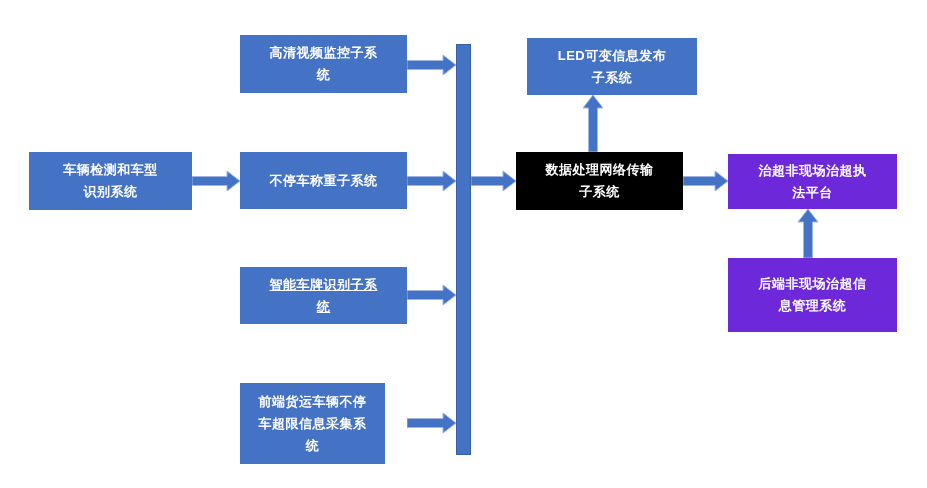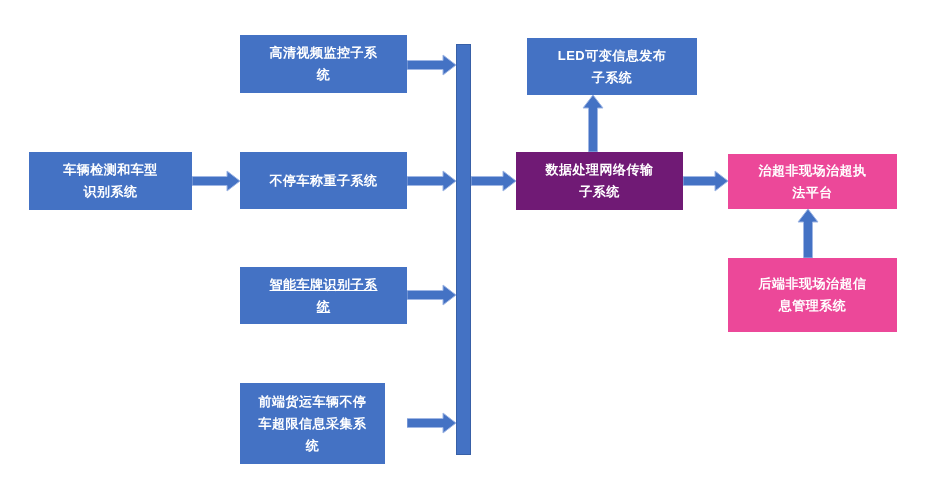--- a/index.html
+++ b/index.html
@@ -6,22 +6,22 @@
   .canvas{
     position:relative;width:927px;height:488px;background:#ffffff;overflow:hidden;
     font-family:"Liberation Sans","DejaVu Sans",sans-serif;
   }
   .node{
     position:absolute;display:flex;align-items:center;justify-content:center;
     color:#ffffff;font-weight:700;font-size:13px;line-height:22px;text-align:center;
     white-space:pre-line;letter-spacing:0.5px;box-sizing:border-box;
   }
   .blue{background:#4472C4;}
-  .green{background:#701a75;}
-  .orange{background:#ec4899;}
+  .green{background:#000000;}
+  .orange{background:#6d28d9;}
   
   .n-vehicle  {left:29px;  top:152px; width:163px; height:58px;align-items:center;}
   .n-hdvideo  {left:240px; top:35px;  width:167px; height:58px;}
   .n-weighing {left:240px; top:152px; width:167px; height:57px;}
   .n-plate    {left:240px; top:267px; width:167px; height:57px;text-decoration:underline;}
   .n-frontend {left:240px; top:383px; width:145px; height:81px;}
   .n-led      {left:515px; top:38px;  width:170px; height:57px;margin-left:12px;}
   .n-dataproc {left:516px; top:152px; width:167px; height:58px;}
   .n-platform {left:728px; top:154px; width:169px; height:55px;}
   .n-backend  {left:728px; top:258px; width:169px; height:74px;}

